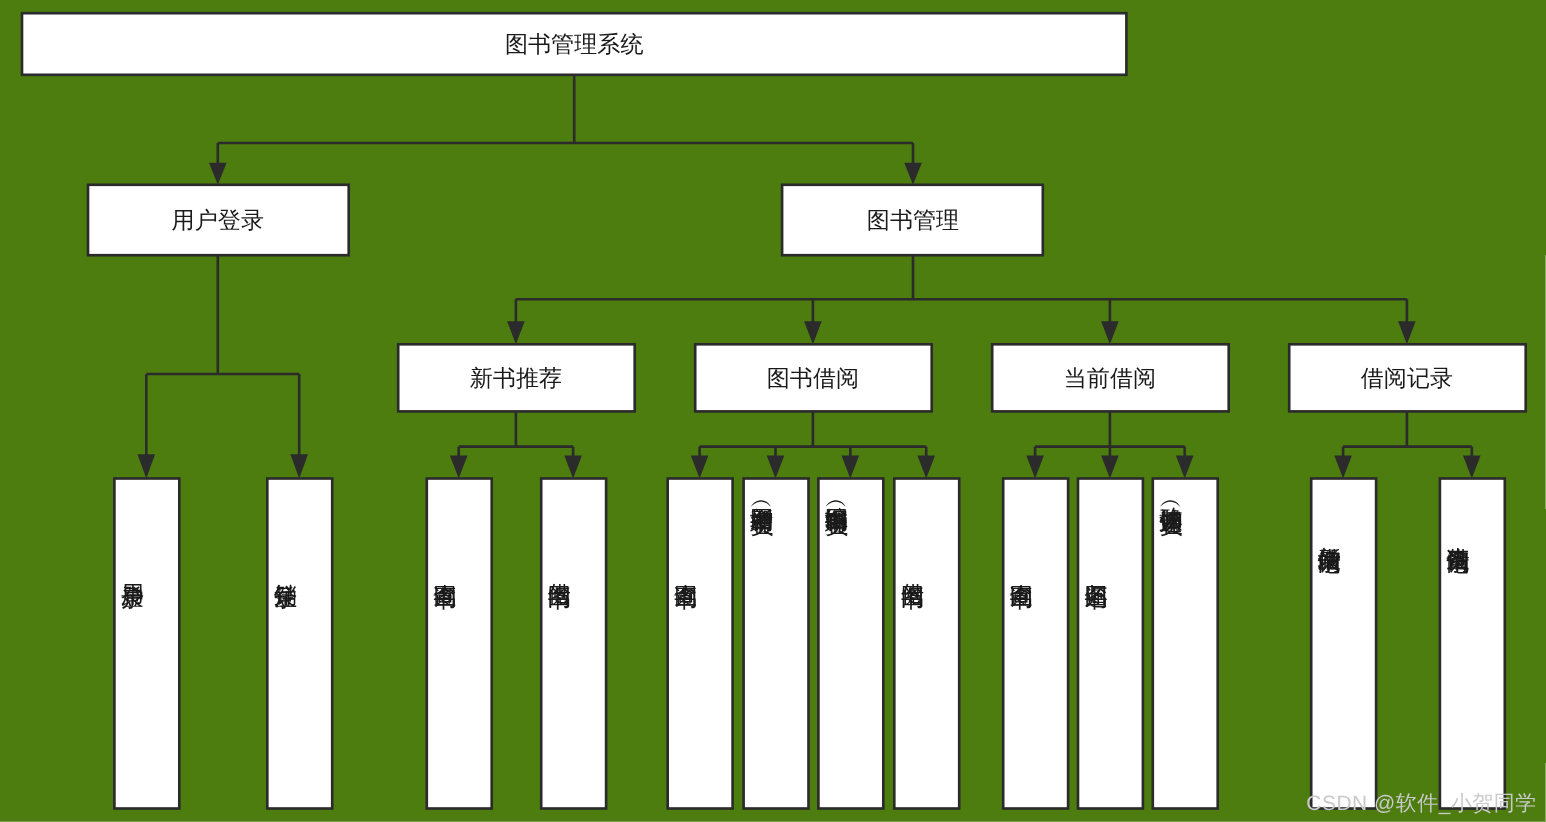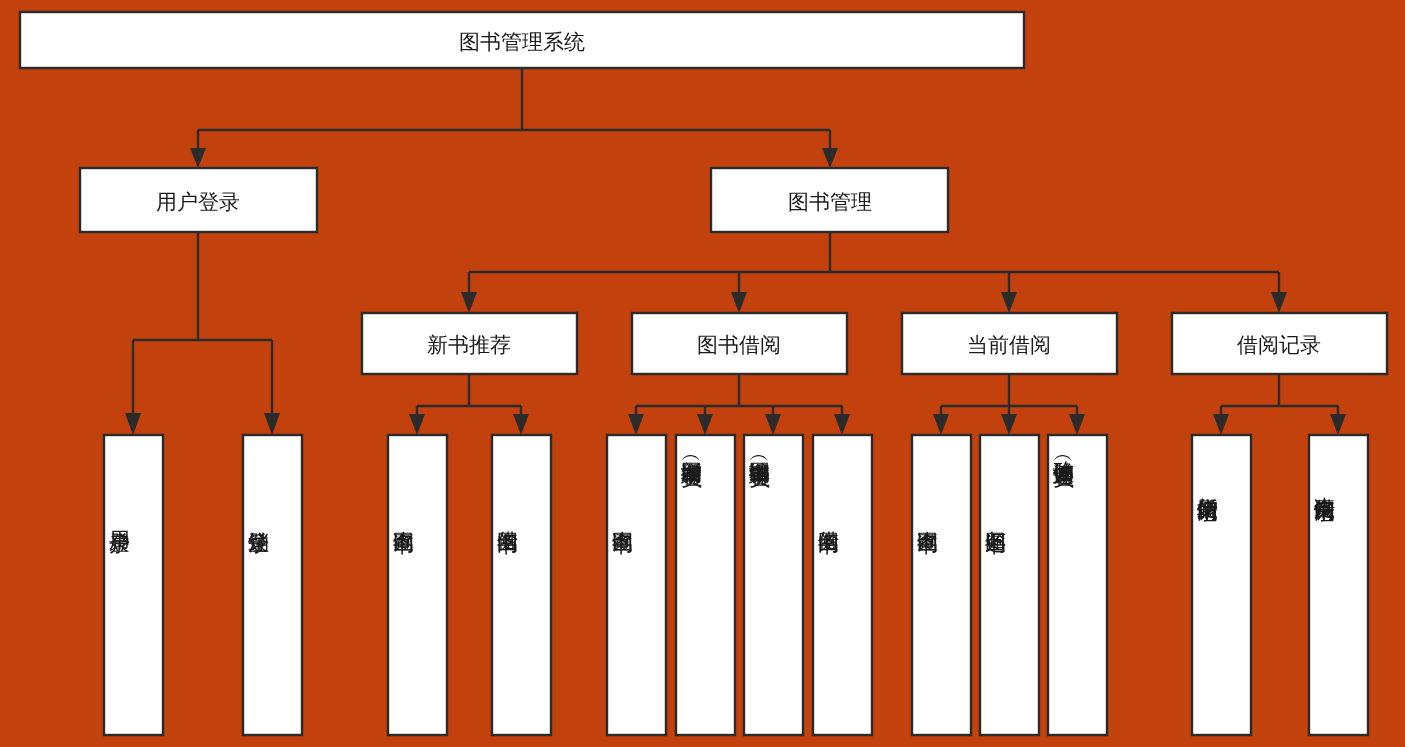--- a/index.html
+++ b/index.html
@@ -10,21 +10,21 @@
   body {
     width: 1405px;
     height: 747px;
     font-family: "Liberation Sans", "DejaVu Sans", sans-serif;
     overflow: hidden;
   }
   #diagram-root {
     position: relative;
     width: 1405px;
     height: 747px;
-    background: #c2410c;
+    background: #4d7c0f;
   }
   svg#tree-svg {
     position: absolute;
     left: 0;
     top: 0;
     width: 1405px;
     height: 747px;
   }
   .node-rect {
     fill: #ffffff;
@@ -240,14 +240,15 @@
   <div class="leaf-label" style="left:748px; top:444px; height:292px;">编辑图书（管理员）</div>
   <div class="leaf-label" style="left:817px; top:514px; height:180px;">借阅图书</div>
 
   <div class="leaf-label" style="left:916px; top:514px; height:180px;">查询图书</div>
   <div class="leaf-label" style="left:984px; top:514px; height:180px;">归还图书</div>
   <div class="leaf-label" style="left:1052px; top:444px; height:292px;">确认归还（管理员）</div>
 
   <div class="leaf-label" style="left:1196px; top:480px; height:240px;">新增借阅记录</div>
   <div class="leaf-label" style="left:1313px; top:480px; height:240px;">查询借阅记录</div>
 
+  <div class="watermark">CSDN @软件_小贺同学</div>
 
 </div>
 
 </body></html>

